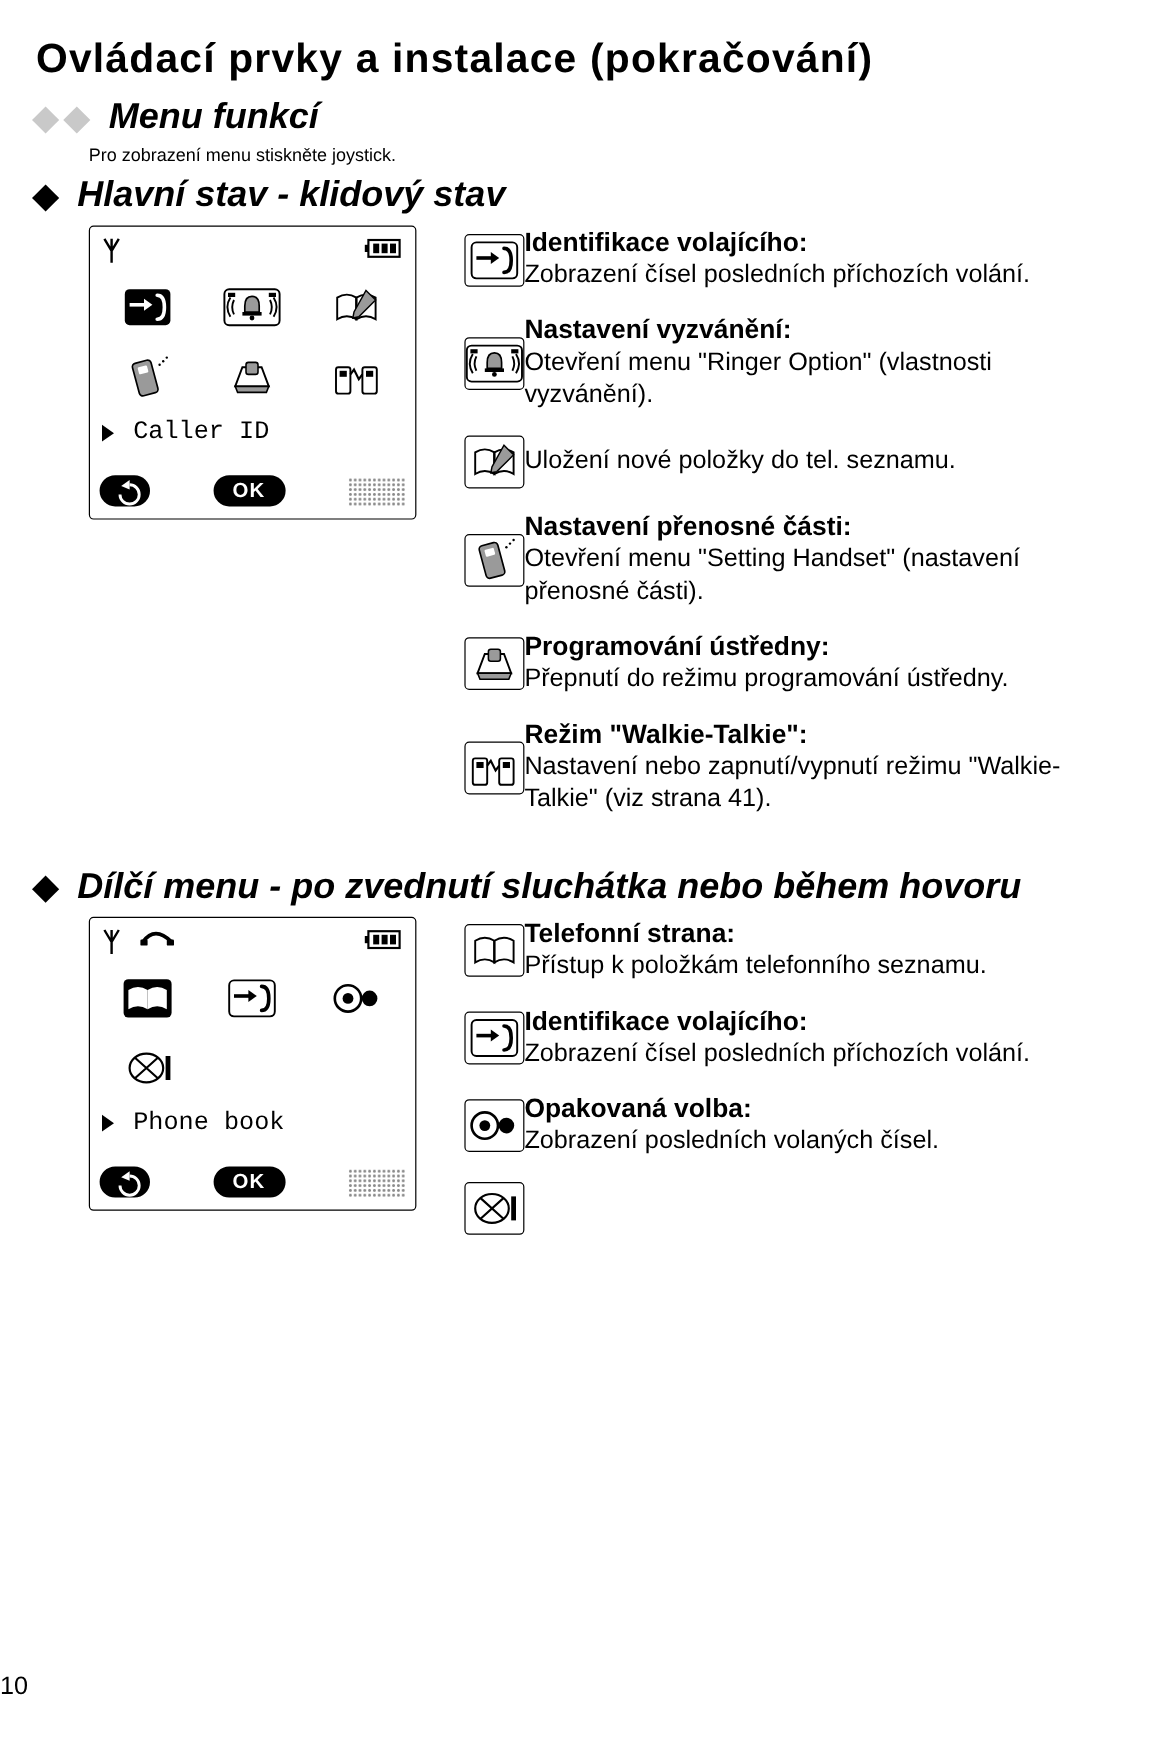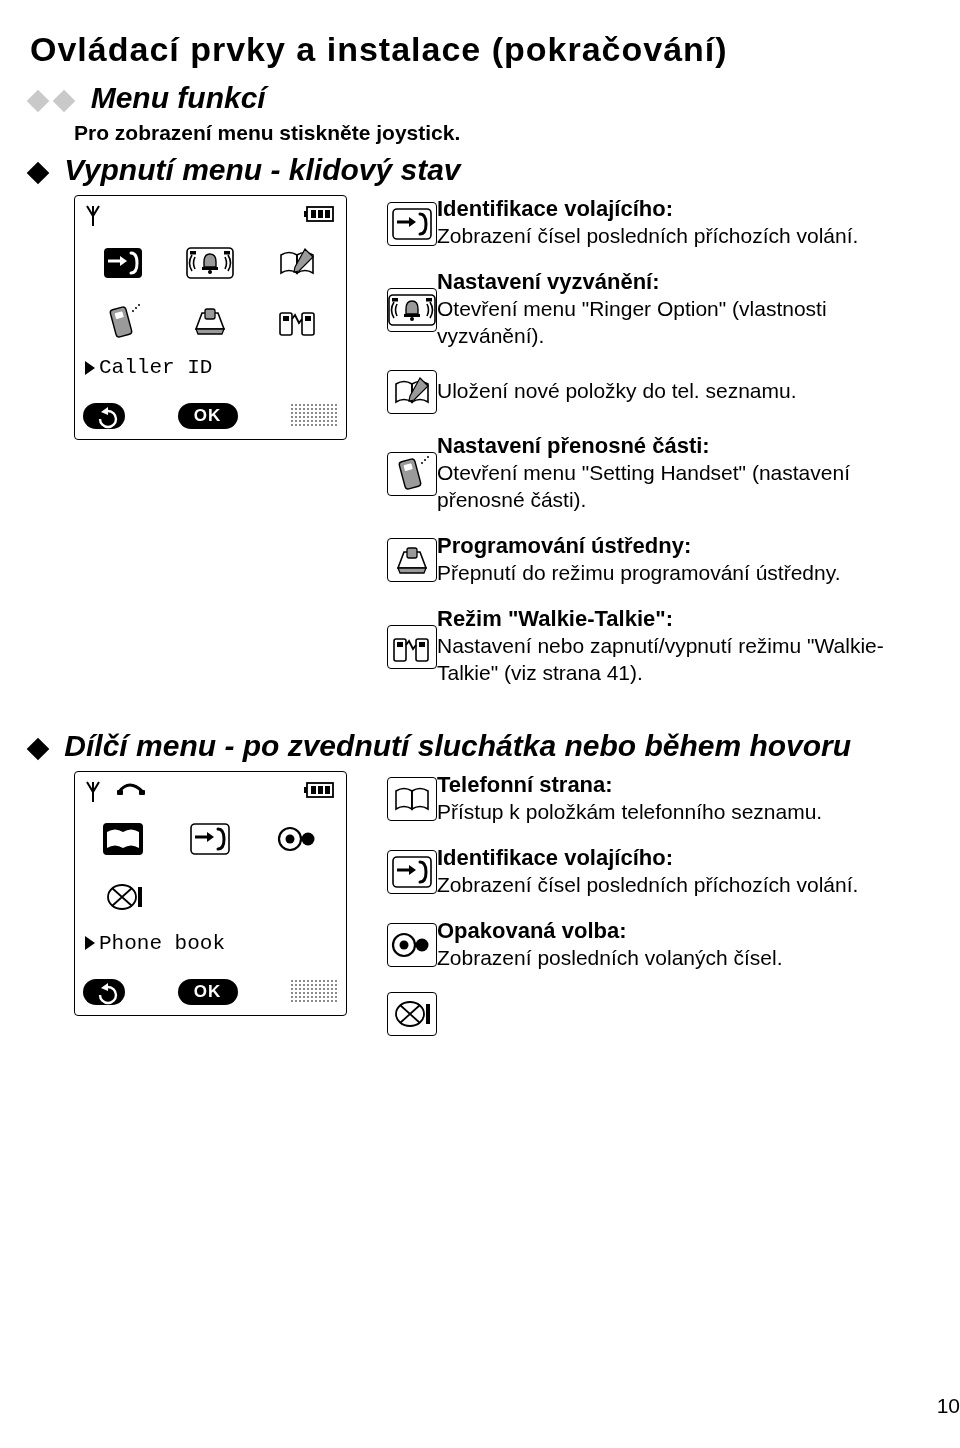--- a/index.html
+++ b/index.html
@@ -39,23 +39,22 @@
   .d-dark  { background: #000; }
   h2 {
     font-family: "Arial Narrow", Arial, sans-serif;
     font-stretch: condensed;
     font-style: italic;
     font-weight: 700;
     font-size: 30px;
     margin: 0 0 6px 0;
   }
   p.intro {
-    font-size: 21px;
+    font-size: 15px;
     margin: 0 0 8px 44px;
-    font-weight: bold;
   }
   .section {
     display: flex;
     align-items: flex-start;
     gap: 40px;
     margin: 8px 0 24px 44px;
   }
   .items { flex: 1; }
   .item {
     display: flex;
@@ -71,21 +70,21 @@
     font-stretch: condensed;
     font-weight: 700;
     display: block;
     font-size: 22px;
   }
   .pagenum {
     position: absolute;
     bottom: 30px;
     left: 0;
     width: 100%;
-    text-align: right;
+    text-align: left;
     font-size: 21px;
   }
 
   
   .display {
     width: 255px;
     border: 1.5px solid #000;
     border-radius: 4px;
     padding: 8px 8px 10px 8px;
     background: #fff;
@@ -102,33 +101,33 @@
     grid-template-columns: repeat(3, 1fr);
     gap: 6px;
     margin: 4px 0 8px 0;
   }
   .cell {
     display:flex; align-items:center; justify-content:center;
     height: 52px;
   }
   .cell svg { display:block; }
   .caption-row {
-    display:flex; align-items:center; gap:4px;
+    display:flex; align-items:center; gap:16px;
     font-family: "Courier New", monospace;
     font-size: 21px;
     margin: 2px 0 6px 2px;
   }
   .caption-row .tri {
     display:inline-block; width:0; height:0;
     border-top:7px solid transparent;
     border-bottom:7px solid transparent;
     border-left:10px solid #000;
   }
   .softkeys {
-    display:flex; align-items:flex-start; justify-content:space-between;
+    display:flex; align-items:flex-end; justify-content:space-between;
     gap:8px;
     margin-top:24px;
   }
   .pill {
     background:#000; color:#fff; border-radius:14px;
     height:26px; min-width:60px;
     display:flex; align-items:center; justify-content:center;
     font-weight:700; font-size:17px; letter-spacing:1px;
   }
   .pill.small { min-width:42px; }
@@ -260,21 +259,21 @@
     <span class="diamond d-light"></span>
   </span>
   <span>Menu funkcí</span>
 </h2>
 <p class="intro">Pro zobrazení menu stiskněte joystick.</p>
 
 <h2>
   <span class="bullets">
     <span class="diamond d-dark"></span>
   </span>
-  <span>Vypnutí menu - klidový stav</span>
+  <span>Hlavní stav - klidový stav</span>
 </h2>
 
 <div class="section">
 
   <div class="display">
     <div class="statusbar">
       <svg width="18" height="24">
           <use href="#i-ant"></use>
         </svg>
       <svg width="32" height="20">

